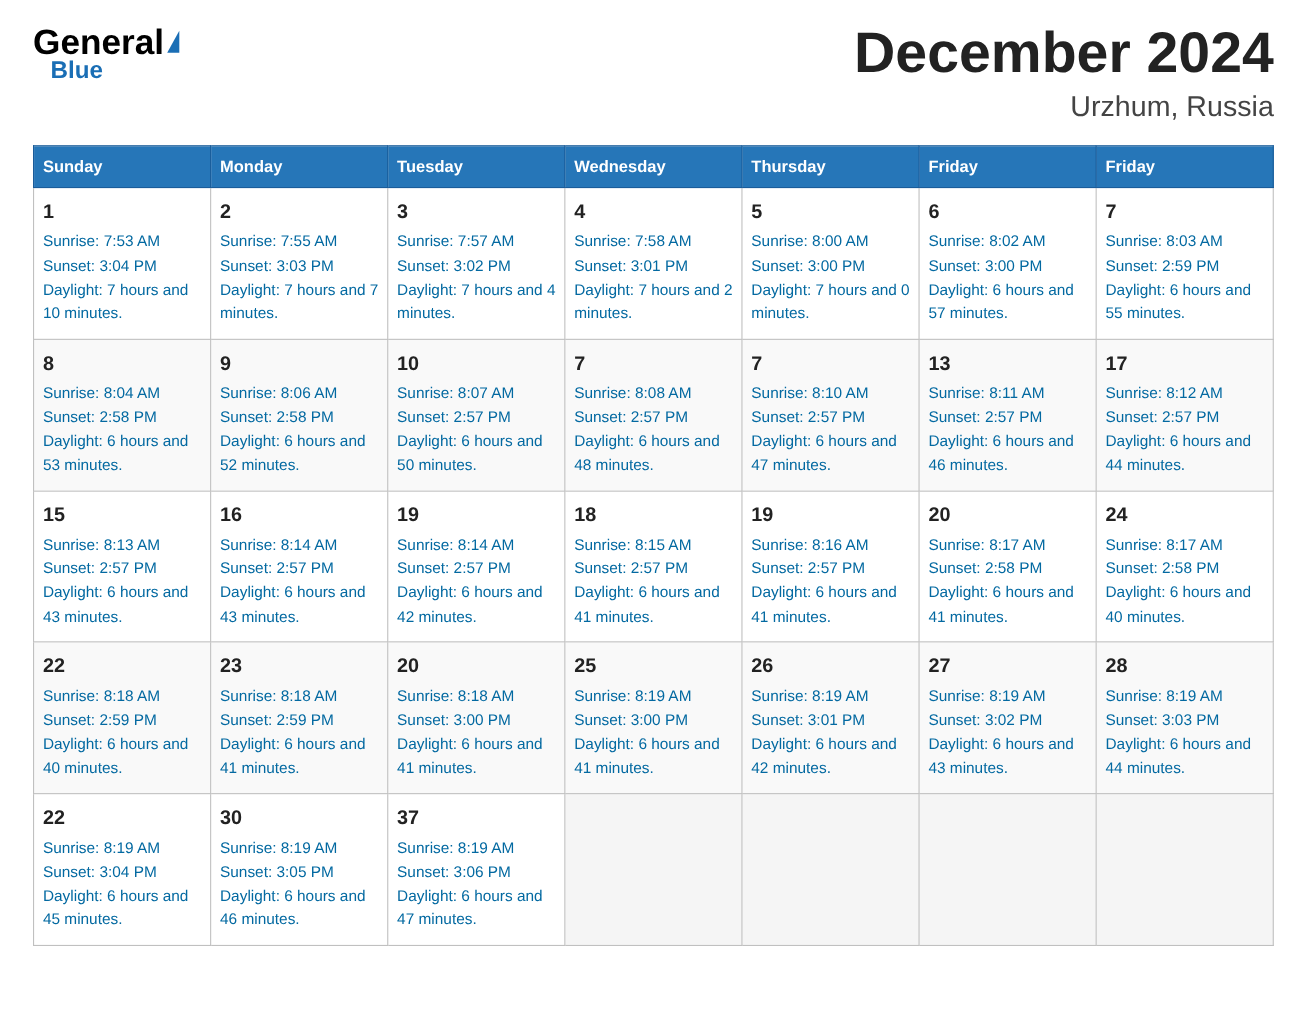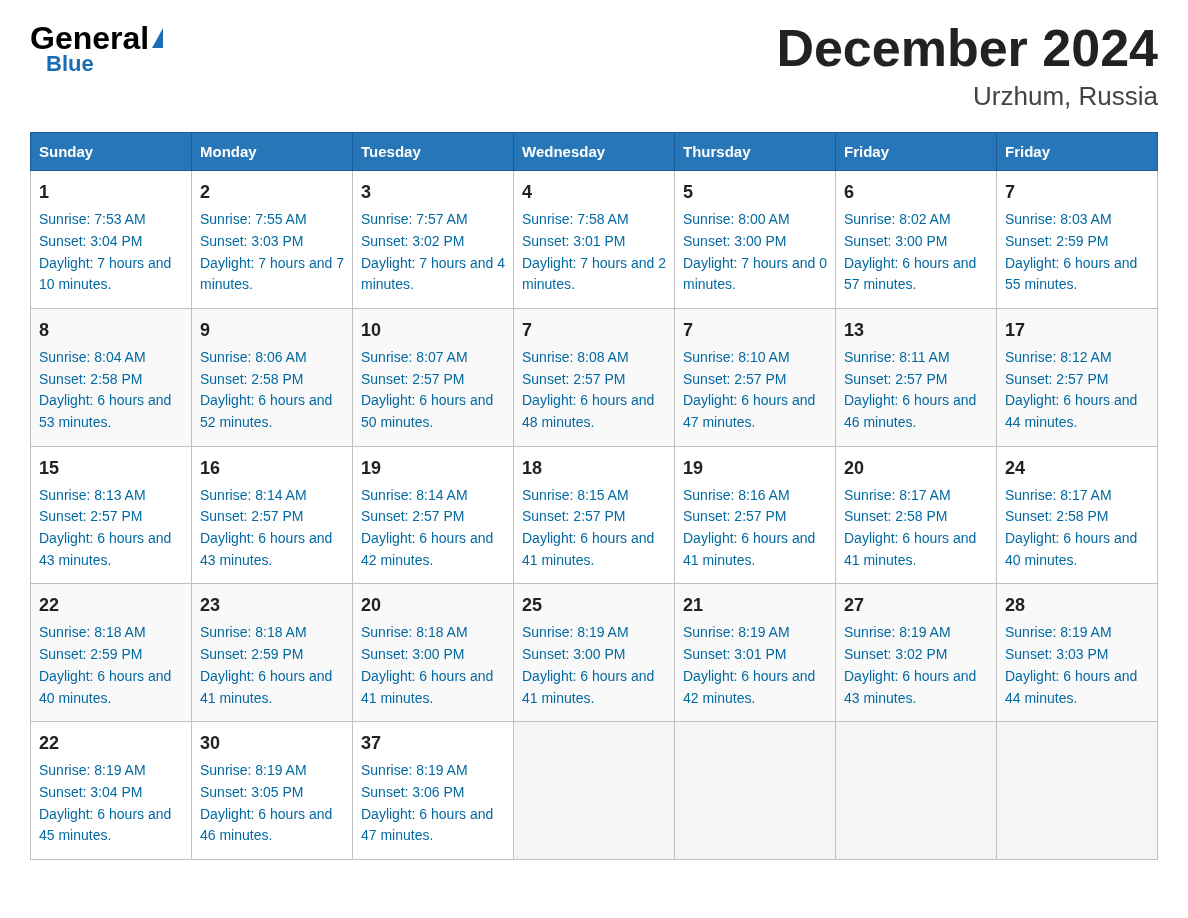--- a/index.html
+++ b/index.html
@@ -217,21 +217,21 @@
         </td>
         <td>
           <span class="day-num">20</span>
           <div class="day-info">Sunrise: 8:18 AM<br>Sunset: 3:00 PM<br>Daylight: 6 hours and 41 minutes.</div>
         </td>
         <td>
           <span class="day-num">25</span>
           <div class="day-info">Sunrise: 8:19 AM<br>Sunset: 3:00 PM<br>Daylight: 6 hours and 41 minutes.</div>
         </td>
         <td>
-          <span class="day-num">21</span>
+          <span class="day-num">26</span>
           <div class="day-info">Sunrise: 8:19 AM<br>Sunset: 3:01 PM<br>Daylight: 6 hours and 42 minutes.</div>
         </td>
         <td>
           <span class="day-num">27</span>
           <div class="day-info">Sunrise: 8:19 AM<br>Sunset: 3:02 PM<br>Daylight: 6 hours and 43 minutes.</div>
         </td>
         <td>
           <span class="day-num">28</span>
           <div class="day-info">Sunrise: 8:19 AM<br>Sunset: 3:03 PM<br>Daylight: 6 hours and 44 minutes.</div>
         </td>

